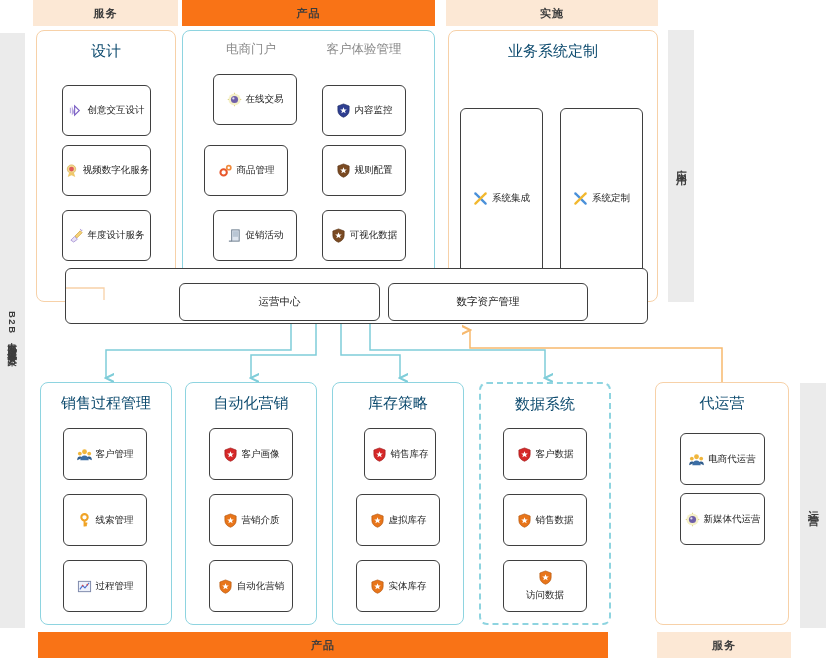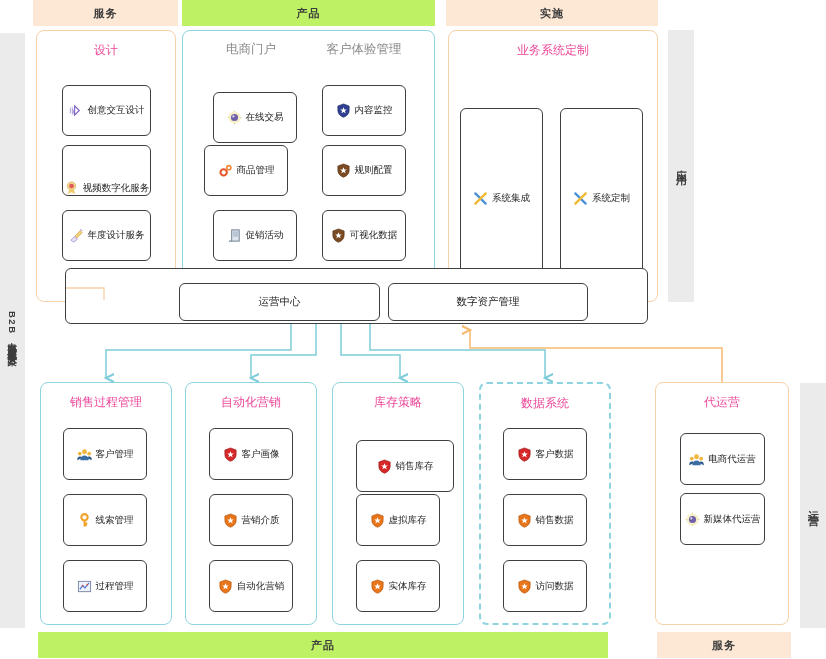--- a/index.html
+++ b/index.html
@@ -13,21 +13,21 @@
 
   
   .band {
     position: absolute;
     height: 26px;
     display: flex; align-items: center; justify-content: center;
     font-size: 11px; font-weight: bold; color: #3d3d3d;
     letter-spacing: 1px;
   }
   .band.orange { background: #fce8d5; }
-  .band.blue   { background: #bef264; }
+  .band.blue   { background: #f97316; }
 
   
   .rail {
     position: absolute;
     background: #ebebeb;
     display: flex; align-items: center; justify-content: center;
   }
   .rail .rail-txt {
     writing-mode: vertical-rl;
     font-size: 11px; font-weight: bold; color: #3d3d3d;
@@ -45,22 +45,22 @@
     background: #ffffff;
   }
   .group.g-orange { border: 1.3px solid #f7d1a8; }
   .group.g-blue   { border: 1.3px solid #8ed4e0; }
   .group.g-blue-dash { border: 2px dashed #8ed4e0; }
 
   .group-title {
     position: absolute;
     top: 11px; left: 0; right: 0;
     text-align: center;
-    font-size: 12px;
-    color: #ec4899;
+    font-size: 15px;
+    color: #0c4a6e;
   }
 
   
   .col-title {
     position: absolute;
     font-size: 12.5px; color: #8a8a8a;
     text-align: center;
   }
 
   
@@ -127,42 +127,42 @@
     <div class="group-title">设计</div>
   </div>
   <div class="card" style="left:62px; top:85px; width:89px; height:51px;">
     <svg class="ico" viewBox="0 0 16 16">
       <path d="M3 3 L3 13 L6 10 Z" fill="#b8a8e0"></path>
       <path d="M6 3 L6 13 L11 8 Z" fill="none" stroke="#7b5fc4" stroke-width="1.2"></path>
       <path d="M1.5 5 L1.5 11" stroke="#b8a8e0" stroke-width="1.2"></path>
     </svg>
     <span class="lbl">创意交互设计</span>
   </div>
-  <div class="card" style="left:62px; top:145px; width:89px; height:51px;align-items:flex-end;">
+  <div class="card" style="left:62px; top:145px; width:89px; height:51px;">
     <svg class="ico" viewBox="0 0 16 16">
       <circle cx="8" cy="6.5" r="4.5" fill="#f2d98f" stroke="#d9b25a" stroke-width="0.8"></circle>
       <circle cx="8" cy="6.5" r="2.6" fill="#e05a5a"></circle>
       <path d="M5.5 10 L4 15 L8 13 L12 15 L10.5 10 Z" fill="#f0c96b"></path>
     </svg>
     <span class="lbl">视频数字化服务</span>
   </div>
   <div class="card" style="left:62px; top:210px; width:89px; height:51px;">
     <svg class="ico" viewBox="0 0 16 16">
       <path d="M2 13 L6 9 L9 12 L5 15 Z" fill="#e8e1f5" stroke="#9b86cf" stroke-width="0.8"></path>
       <path d="M6.5 8.5 L12 3 L14 5 L8.5 10.5 Z" fill="#f6d37a" stroke="#cfa23c" stroke-width="0.8"></path>
       <path d="M12 1 L13 2.5 M14 2 L13.2 3.4" stroke="#9b86cf" stroke-width="0.9"></path>
     </svg>
     <span class="lbl">年度设计服务</span>
   </div>
 
   <div class="group g-blue" style="left:182px; top:30px; width:253px; height:272px;"></div>
   <div class="col-title" style="left:196px; top:41px; width:110px;">电商门户</div>
   <div class="col-title" style="left:305px; top:41px; width:118px;">客户体验管理</div>
 
-  <div class="card" style="left:213px; top:92px; width:84px; height:51px;">
+  <div class="card" style="left:213px; top:74px; width:84px; height:51px;">
     <svg class="ico" viewBox="0 0 16 16">
       <circle cx="8" cy="8" r="6.5" fill="#f5f0c8"></circle>
       <circle cx="8" cy="8" r="3.8" fill="#6f5fa8"></circle>
       <circle cx="6.8" cy="6.8" r="1.2" fill="#ffffff" opacity="0.8"></circle>
       <path d="M8 0.8 L8 2 M8 14 L8 15.2 M0.8 8 L2 8 M14 8 L15.2 8" stroke="#d9cf7a" stroke-width="1"></path>
     </svg>
     <span class="lbl">在线交易</span>
   </div>
   <div class="card" style="left:204px; top:145px; width:84px; height:51px;">
     <svg class="ico" viewBox="0 0 16 16">
@@ -301,21 +301,21 @@
     <svg class="ico" viewBox="0 0 16 16">
       <path d="M8 1 L14 3.2 V8 C14 11.6 11.2 14.2 8 15.2 C4.8 14.2 2 11.6 2 8 V3.2 Z" fill="#e8751a" stroke="#b4560e" stroke-width="0.7"></path>
       <path d="M8 4.6 L9 7 L11.5 7 L9.5 8.6 L10.3 11 L8 9.6 L5.7 11 L6.5 8.6 L4.5 7 L7 7 Z" fill="#ffffff"></path>
     </svg>
     <span class="lbl">自动化营销</span>
   </div>
 
   <div class="group g-blue" style="left:332px; top:382px; width:132px; height:243px;">
     <div class="group-title">库存策略</div>
   </div>
-  <div class="card" style="left:356px; top:428px; width:98px; height:52px;margin-top:12px;">
+  <div class="card" style="left:364px; top:428px; width:72px; height:52px;">
     <svg class="ico" viewBox="0 0 16 16">
       <path d="M8 1 L14 3.2 V8 C14 11.6 11.2 14.2 8 15.2 C4.8 14.2 2 11.6 2 8 V3.2 Z" fill="#d62828" stroke="#9e1c1c" stroke-width="0.7"></path>
       <path d="M8 4.6 L9 7 L11.5 7 L9.5 8.6 L10.3 11 L8 9.6 L5.7 11 L6.5 8.6 L4.5 7 L7 7 Z" fill="#ffffff"></path>
     </svg>
     <span class="lbl">销售库存</span>
   </div>
   <div class="card" style="left:356px; top:494px; width:84px; height:52px;">
     <svg class="ico" viewBox="0 0 16 16">
       <path d="M8 1 L14 3.2 V8 C14 11.6 11.2 14.2 8 15.2 C4.8 14.2 2 11.6 2 8 V3.2 Z" fill="#e8751a" stroke="#b4560e" stroke-width="0.7"></path>
       <path d="M8 4.6 L9 7 L11.5 7 L9.5 8.6 L10.3 11 L8 9.6 L5.7 11 L6.5 8.6 L4.5 7 L7 7 Z" fill="#ffffff"></path>
@@ -340,21 +340,21 @@
     </svg>
     <span class="lbl">客户数据</span>
   </div>
   <div class="card" style="left:503px; top:494px; width:84px; height:52px;">
     <svg class="ico" viewBox="0 0 16 16">
       <path d="M8 1 L14 3.2 V8 C14 11.6 11.2 14.2 8 15.2 C4.8 14.2 2 11.6 2 8 V3.2 Z" fill="#e8751a" stroke="#b4560e" stroke-width="0.7"></path>
       <path d="M8 4.6 L9 7 L11.5 7 L9.5 8.6 L10.3 11 L8 9.6 L5.7 11 L6.5 8.6 L4.5 7 L7 7 Z" fill="#ffffff"></path>
     </svg>
     <span class="lbl">销售数据</span>
   </div>
-  <div class="card" style="left:503px; top:560px; width:84px; height:52px;">
+  <div class="card" style="left:503px; top:560px; width:84px; height:52px;flex-direction:column;">
     <svg class="ico" viewBox="0 0 16 16">
       <path d="M8 1 L14 3.2 V8 C14 11.6 11.2 14.2 8 15.2 C4.8 14.2 2 11.6 2 8 V3.2 Z" fill="#e8751a" stroke="#b4560e" stroke-width="0.7"></path>
       <path d="M8 4.6 L9 7 L11.5 7 L9.5 8.6 L10.3 11 L8 9.6 L5.7 11 L6.5 8.6 L4.5 7 L7 7 Z" fill="#ffffff"></path>
     </svg>
     <span class="lbl">访问数据</span>
   </div>
 
   <div class="group g-orange" style="left:655px; top:382px; width:134px; height:243px;">
     <div class="group-title">代运营</div>
   </div>

